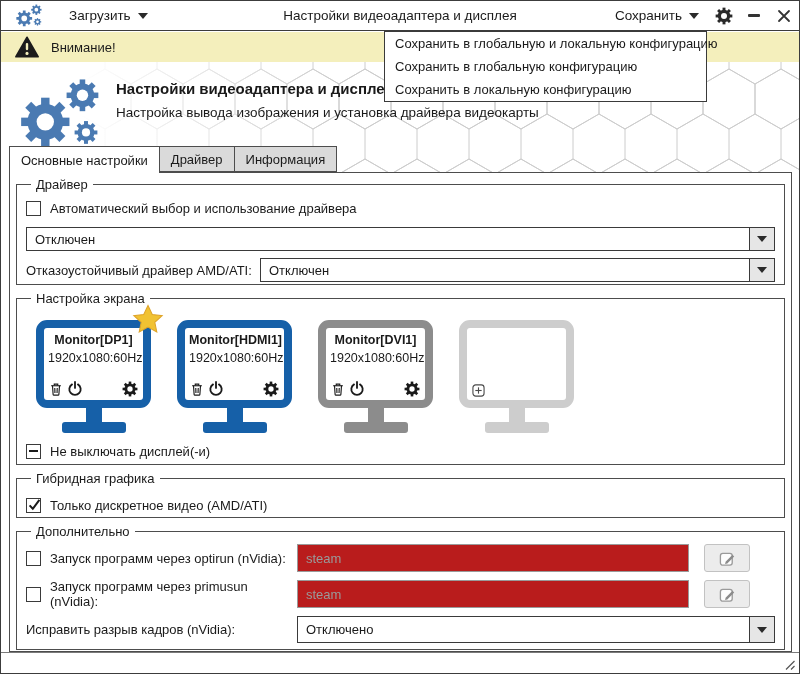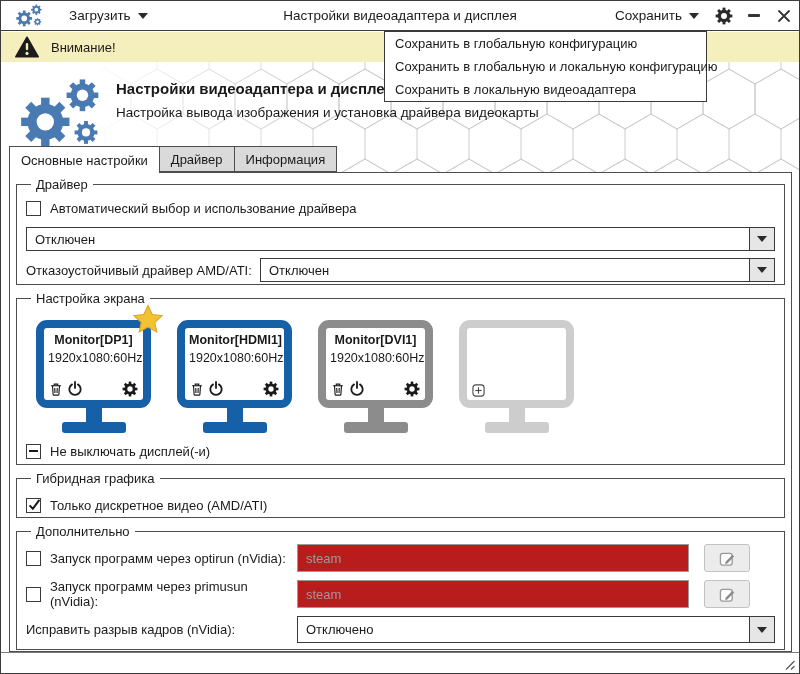--- a/index.html
+++ b/index.html
@@ -368,18 +368,18 @@
 
   </div>
 
   <div class="statusbar">
     <svg class="grip" viewBox="0 0 16 16" width="16" height="16">
       <path d="M14.5 6 L6 14.5 M14.5 11 L11 14.5" stroke="#555" stroke-width="1.2" fill="none"></path>
     </svg>
   </div>
 
   <div class="savemenu">
+    <div class="mi">Сохранить в глобальную и локальную конфигурацию</div>
     <div class="mi">Сохранить в глобальную конфигурацию</div>
-    <div class="mi">Сохранить в глобальную и локальную конфигурацию</div>
-    <div class="mi">Сохранить в локальную видеоадаптера</div>
+    <div class="mi">Сохранить в локальную конфигурацию</div>
   </div>
 
 </div>
 
 </body></html>

